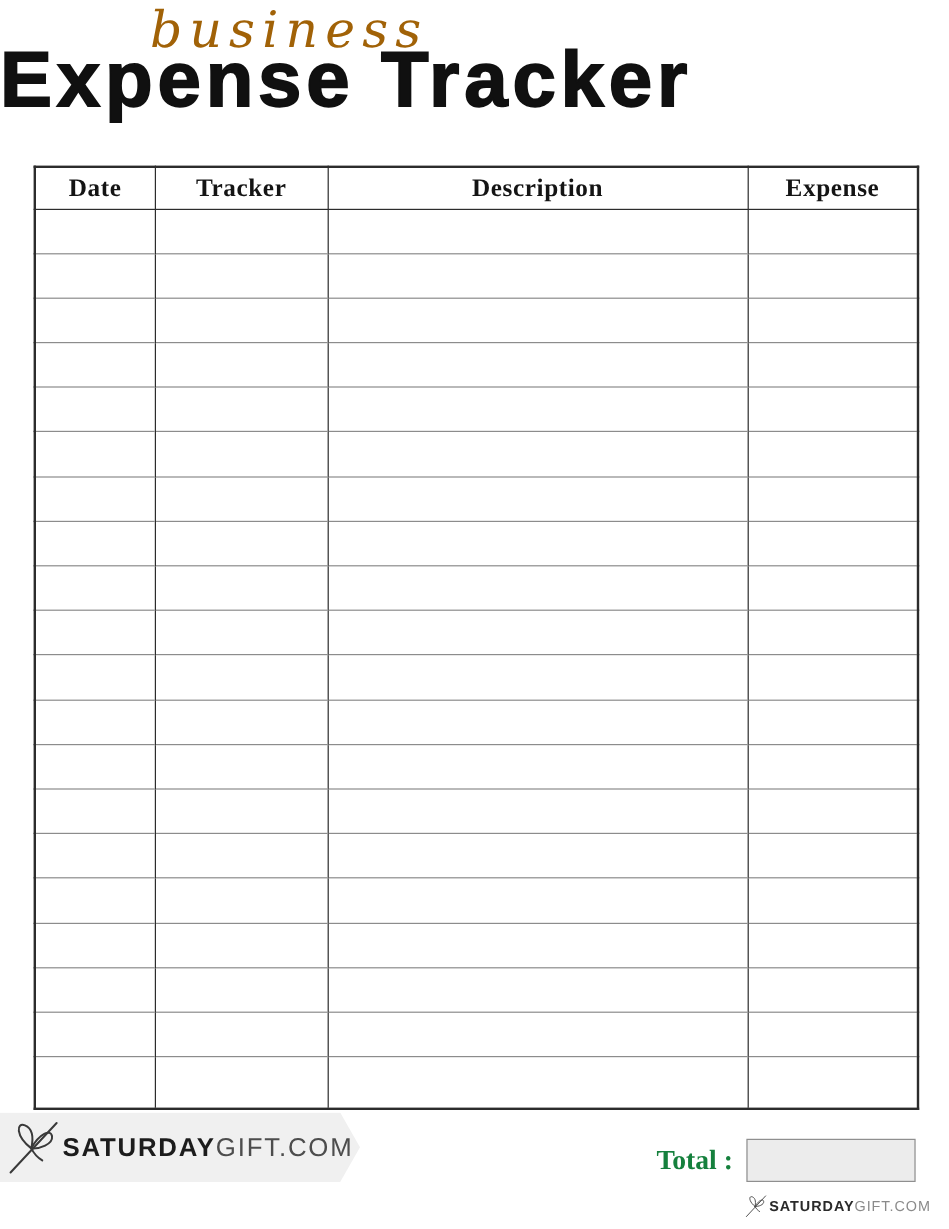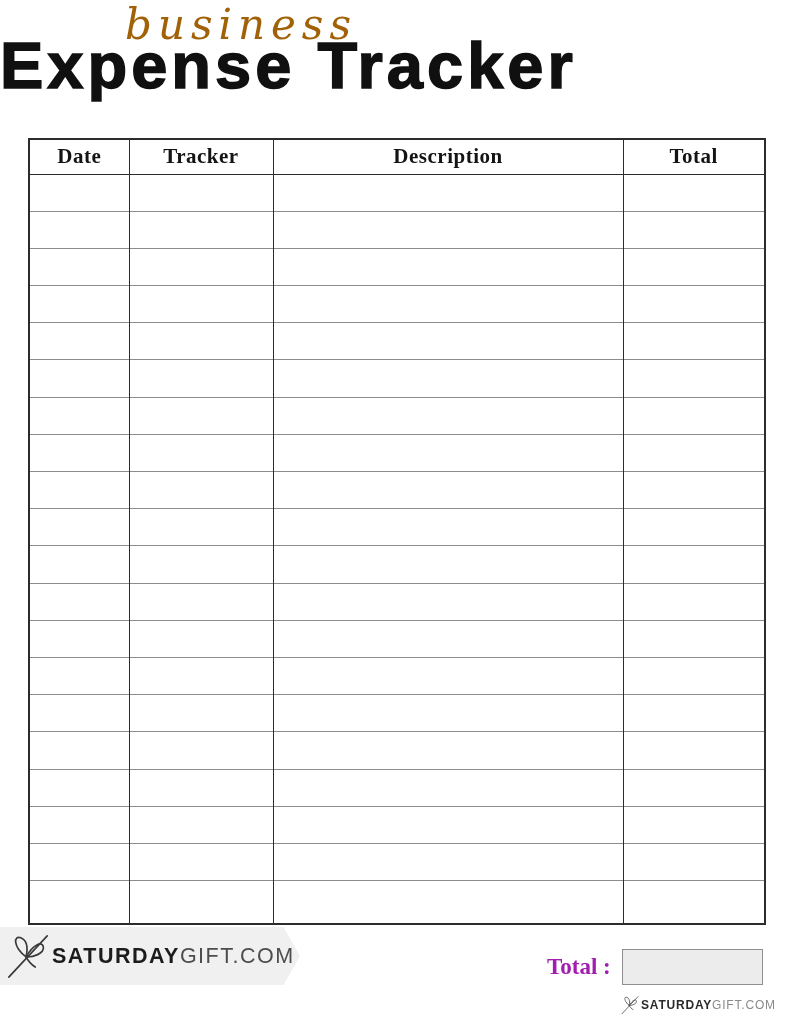--- a/index.html
+++ b/index.html
@@ -58,21 +58,21 @@
     display:flex;align-items:center;padding-left:4px;
   }
   .brand-banner .bow{width:48px;height:48px;flex:0 0 auto;margin-right:0px;}
   .brand-text{white-space:nowrap;font-size:21.5px;letter-spacing:1.5px;}
   .brand-text .bold{font-weight:700;color:#1c1c1c;}
   .brand-text .light{font-weight:400;color:var(--brand-gray);}
 
   
   .total-label{
     position:absolute;left:547px;top:949px;height:36px;line-height:36px;
-    font-family:"Liberation Serif",serif;font-weight:700;font-size:23px;color:#a21caf;
+    font-family:"Liberation Serif",serif;font-weight:700;font-size:23px;color:#15803d;
     white-space:nowrap;
   }
   .total-box{
     position:absolute;left:622px;top:949px;width:141px;height:36px;
     background:var(--total-box-bg);border:1px solid #8f8f8f;
     font-size:18px;line-height:34px;padding:0 8px;
   }
 
   
   .brand-logo-small{
@@ -97,21 +97,21 @@
       <col style="width:100px">
         <col style="width:144px">
         <col style="width:350px">
         <col style="width:142px">
     </colgroup>
     <thead>
       <tr>
         <th>Date</th>
         <th>Tracker</th>
         <th>Description</th>
-        <th>Total</th>
+        <th>Expense</th>
       </tr>
     </thead>
     <tbody>
         <tr>
           <td></td>
           <td></td>
           <td></td>
           <td></td>
         </tr>
         <tr>

